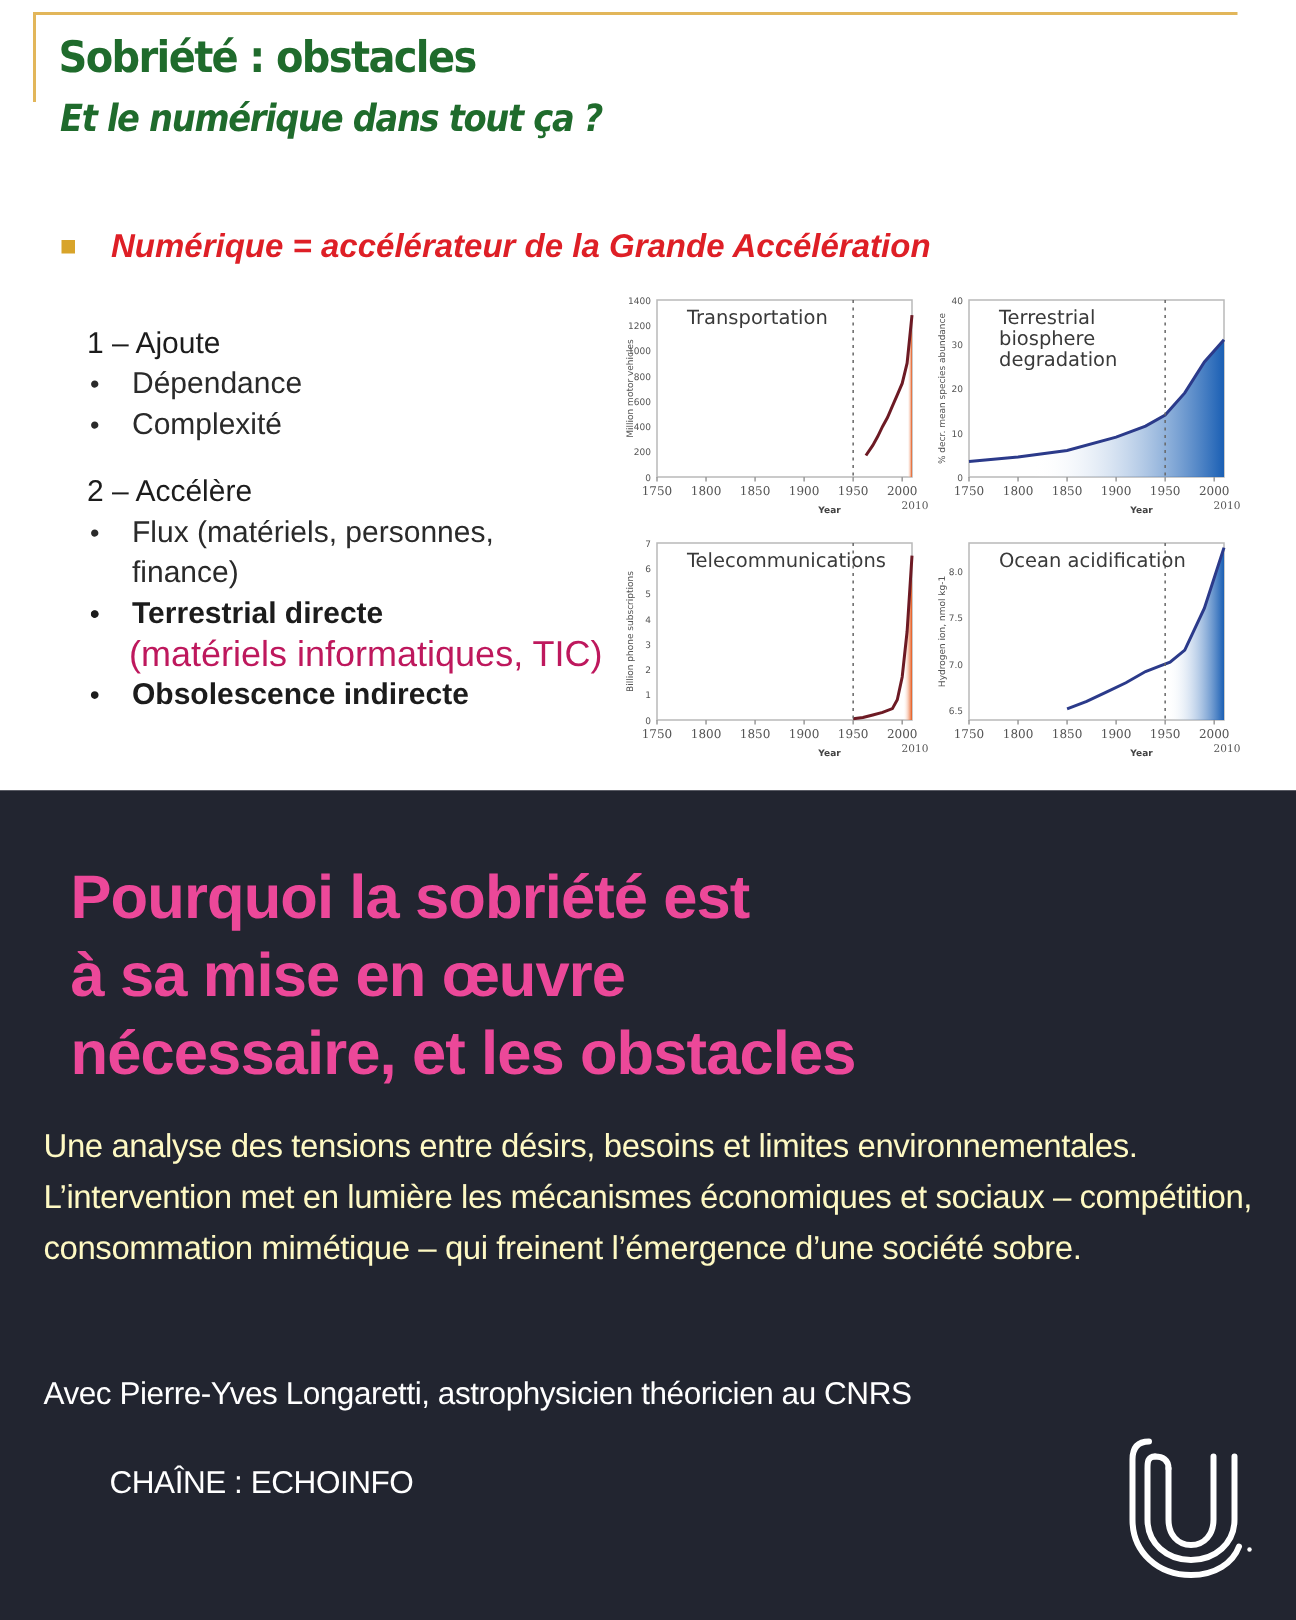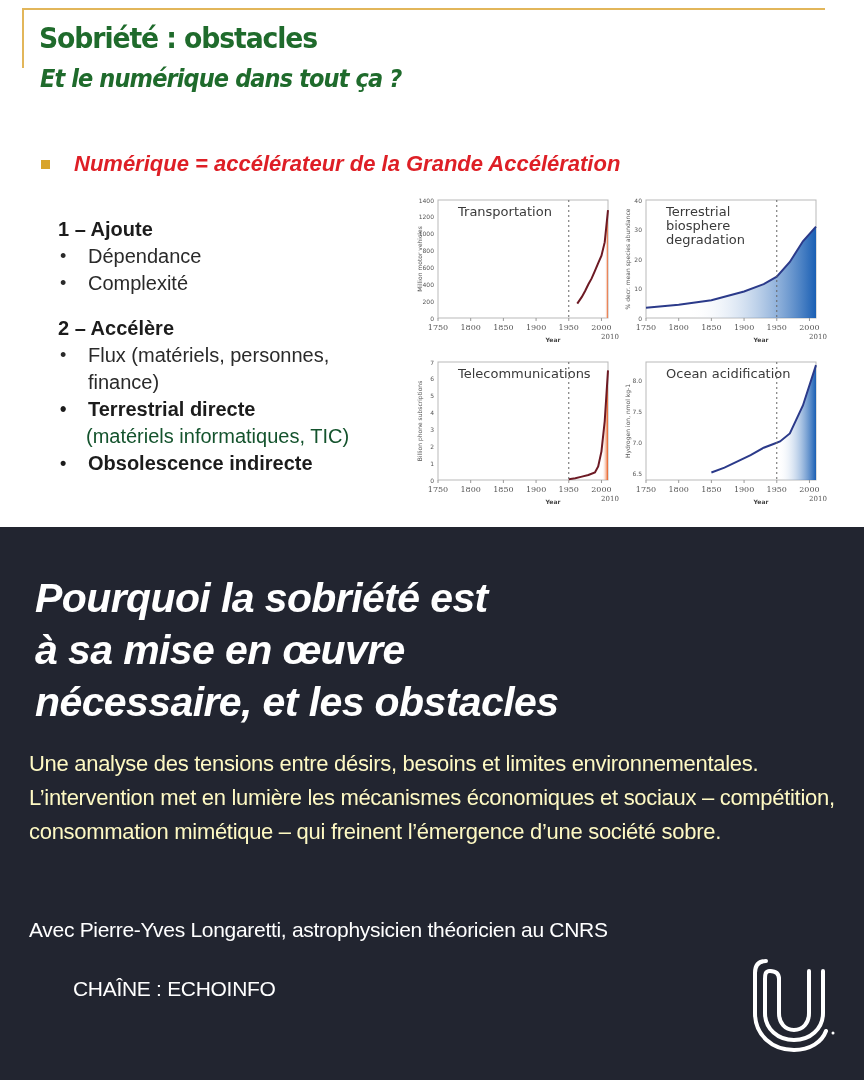--- a/index.html
+++ b/index.html
@@ -38,43 +38,43 @@
       width: 9px; height: 9px; background: #d8a42a; margin-right: 24px;
     }
     .slide-bullet-main span.text {
       font-family: "Liberation Sans", sans-serif; font-weight: bold;
       font-size: 22px; color: #de1f26;
     }
     .slide-list {
       position: absolute; left: 58px; top: 215px; width: 360px;
       font-family: "Liberation Sans", sans-serif; color: #1c1c1c;
     }
-    .slide-list .heading { font-size: 20px; font-weight: bold; line-height: 28px; }
+    .slide-list .heading { font-size: 20px; font-weight: normal; line-height: 28px; }
     .slide-list .item {
       font-size: 20px; line-height: 27px; color: #2a2a2a; position: relative; padding-left: 30px;
     }
     .slide-list .item .dot {
       position: absolute; left: 2px; top: 0; font-size: 18px;
     }
     .slide-list .item.bold { font-weight: bold; color: #1c1c1c; }
-    .slide-list .sub { font-size: 20px; line-height: 27px; color: #14532d; padding-left: 28px; }
+    .slide-list .sub { font-size: 24px; line-height: 27px; color: #be185d; padding-left: 28px; }
     .slide-list .gap { height: 17px; }
 
     .chart-box { position: absolute; }
     .chart-box svg { display: block; overflow: visible; }
 
     
     .panel {
       position: absolute; left: 0; top: 527px; width: 864px; height: 553px;
       background: #222530; color: #ffffff;
     }
     .panel-title {
-      position: absolute; left: 35px; top: 45px; width: 760px;
+      position: absolute; left: 47px; top: 45px; width: 760px;
       font-family: "Liberation Sans", sans-serif; font-weight: bold;
-      font-size: 41px; line-height: 52px; letter-spacing: -0.6px; color: #ffffff; font-style: italic;
+      font-size: 41px; line-height: 52px; letter-spacing: -0.6px; color: #ec4899;
     }
     .panel-desc {
       position: absolute; left: 29px; top: 220px; width: 810px;
       font-family: "Liberation Sans", sans-serif; font-size: 22px; line-height: 34px;
       color: #fef9c3; letter-spacing: -0.3px;
     }
     .panel-guest {
       position: absolute; left: 29px; top: 391px;
       font-family: "Liberation Sans", sans-serif; font-size: 21px; color: #ffffff;
       letter-spacing: -0.3px;

